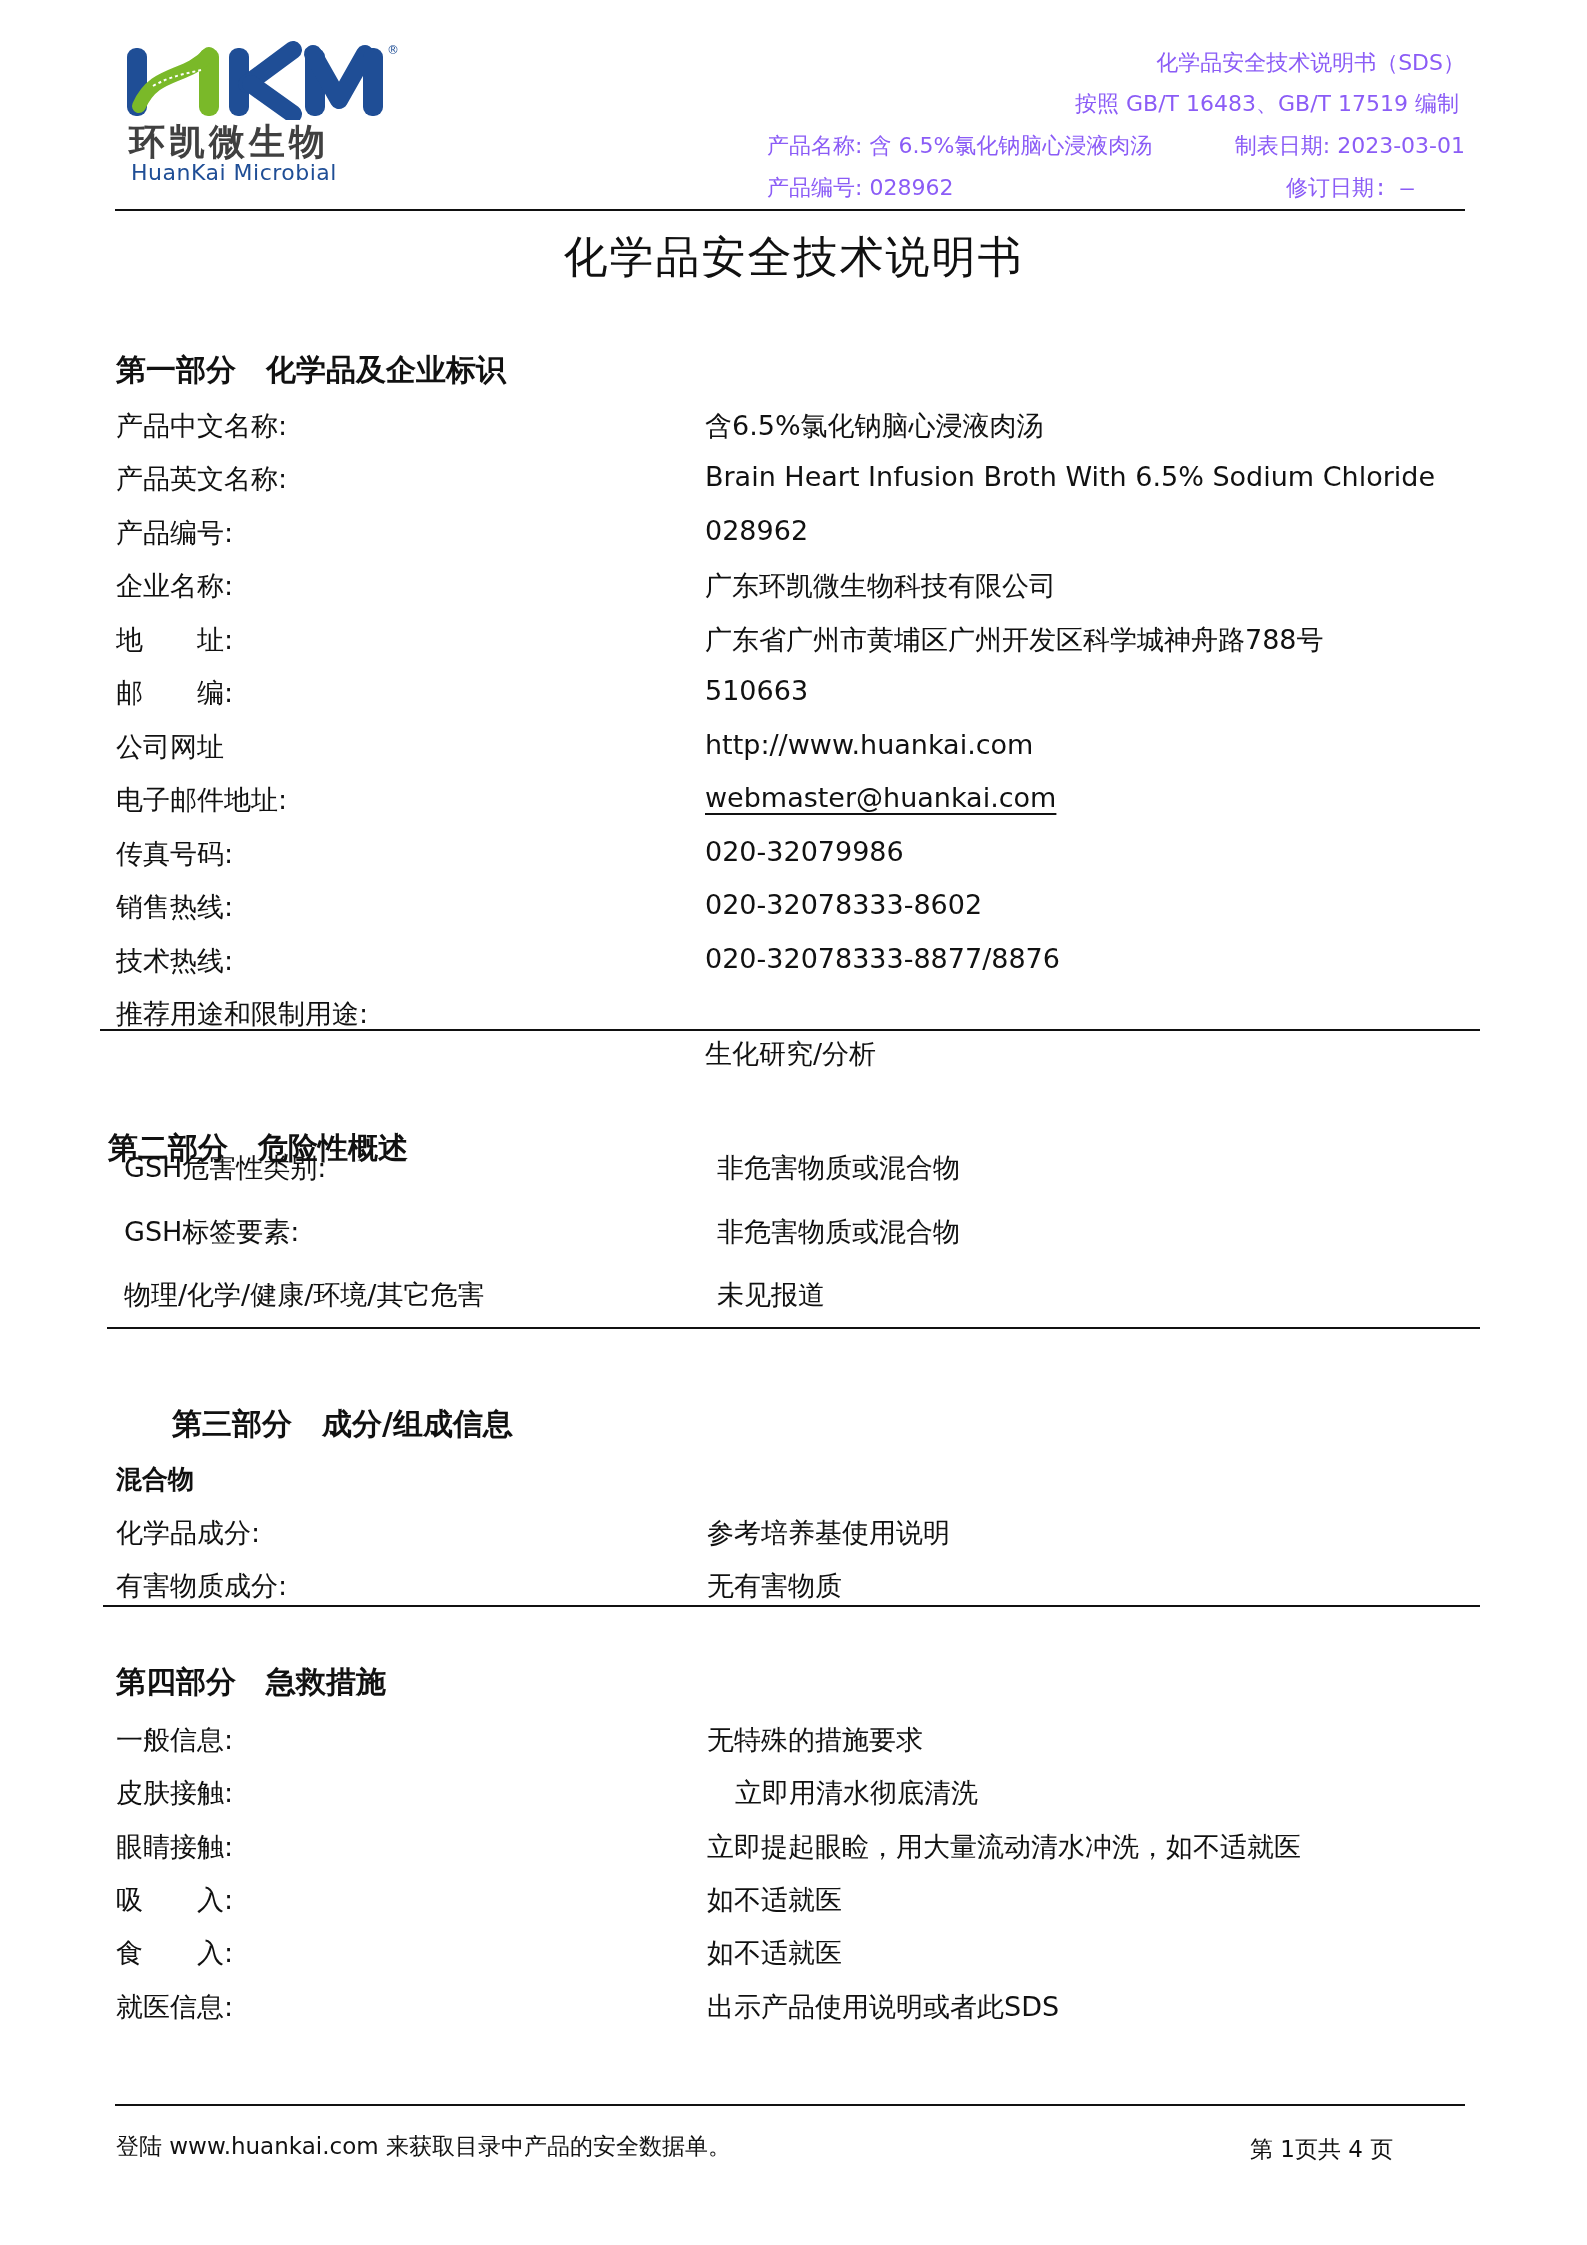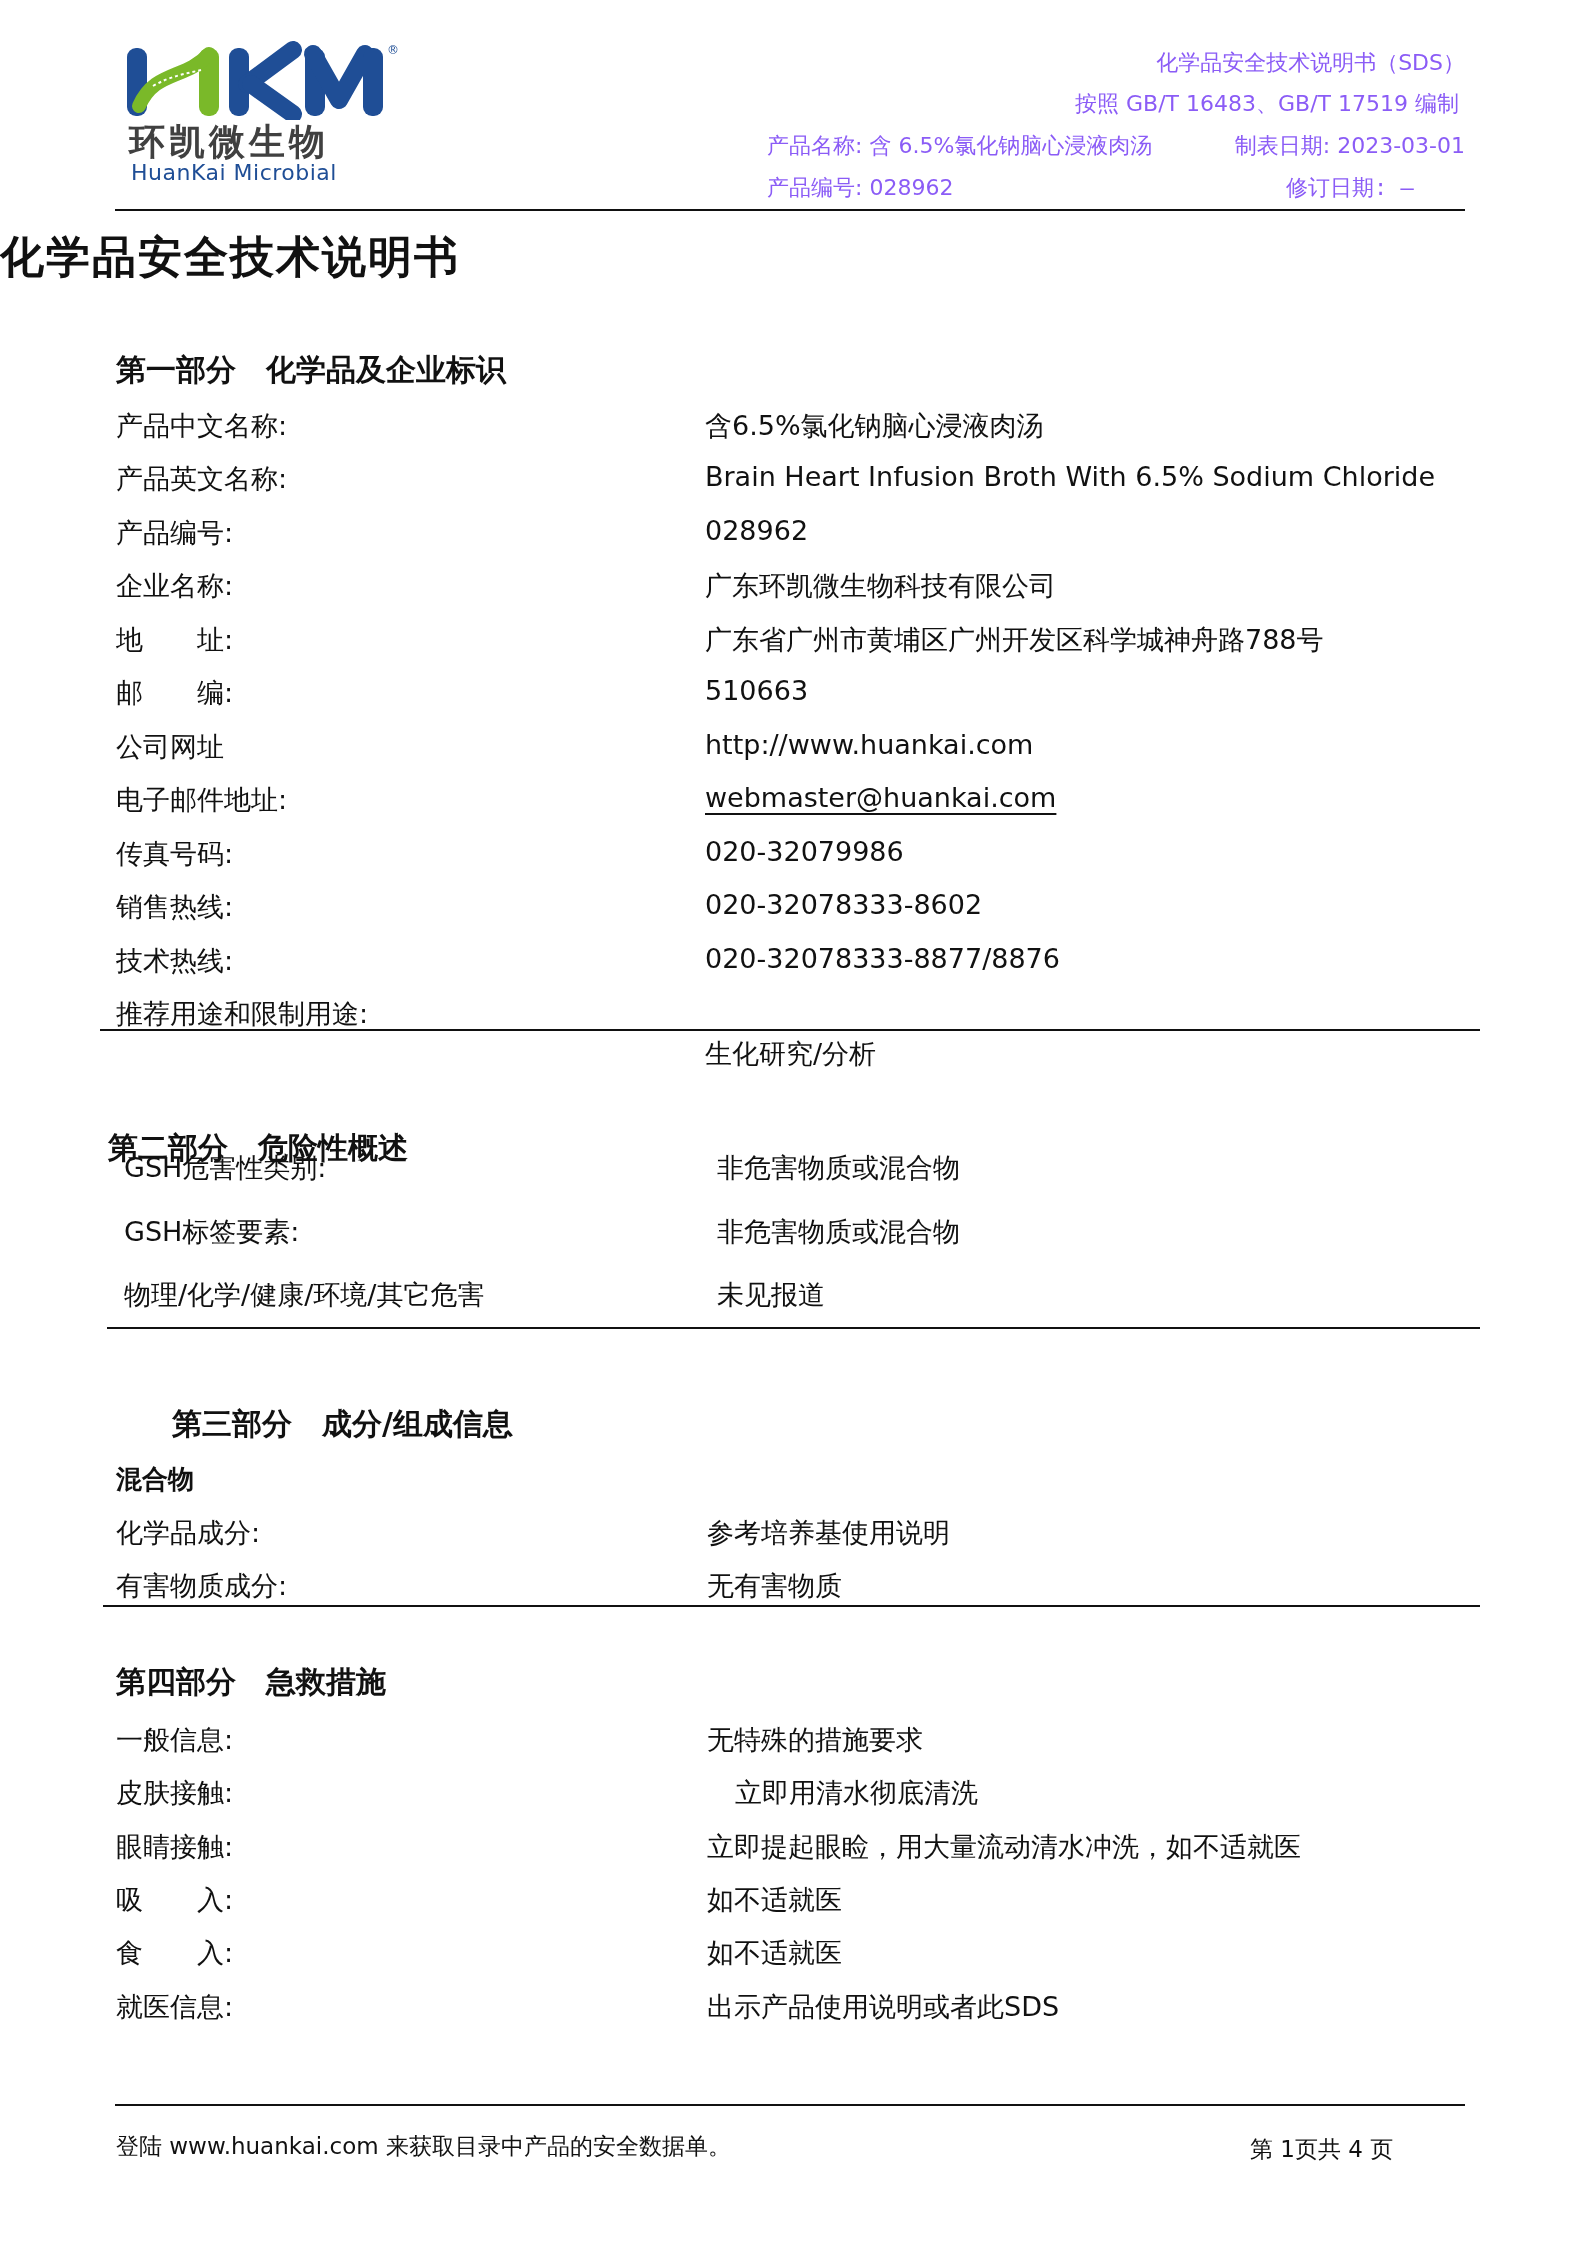--- a/index.html
+++ b/index.html
@@ -7,21 +7,21 @@
          font-family: "DejaVu Sans", "Liberation Sans", sans-serif; color: #111; }
   .abs { position: absolute; white-space: nowrap; }
   
   .logo { position: absolute; left: 125px; top: 40px; width: 280px; height: 150px; }
   .logo-letters { position: absolute; left: 0; top: 0; }
   .logo-cn { position: absolute; left: 4px; top: 78px; font-size: 36px; color: #404040; letter-spacing: 4px; font-weight: bold; }
   .logo-en { position: absolute; left: 6px; top: 120px; font-size: 22px; color: #1f4e96; letter-spacing: 0.5px; }
   
   .hdr { font-size: 22px; color: #8b5cf6; }
   .hr { position: absolute; height: 2px; background: #111; }
-  .title { font-size: 44px; font-weight: bold; left: 0; width: 1587px; text-align: left; top: 228px; letter-spacing: 2px; }
+  .title { font-size: 44px; font-weight: normal; left: 0; width: 1587px; text-align: center; top: 228px; letter-spacing: 2px; }
   .sec-head { font-size: 30px; font-weight: bold; }
   .sub-head { font-size: 26px; font-weight: bold; }
   .row-label, .row-value { font-size: 27px; color: #111; }
   .row-value.link { text-decoration: underline; text-underline-offset: 6px; }
   .foot { font-size: 23px; }
 </style>
 </head>
 <body>
 
 <div class="logo">

